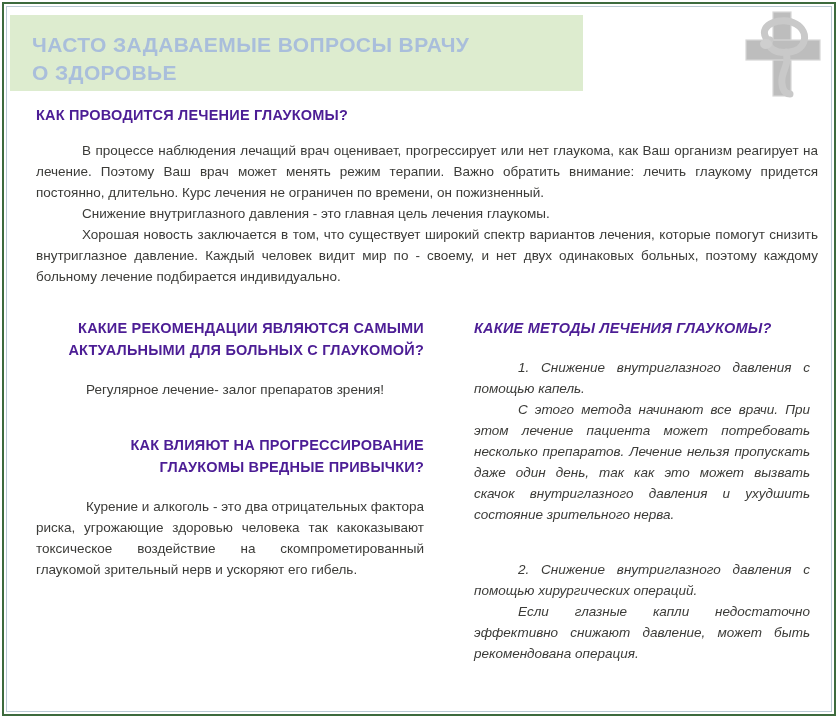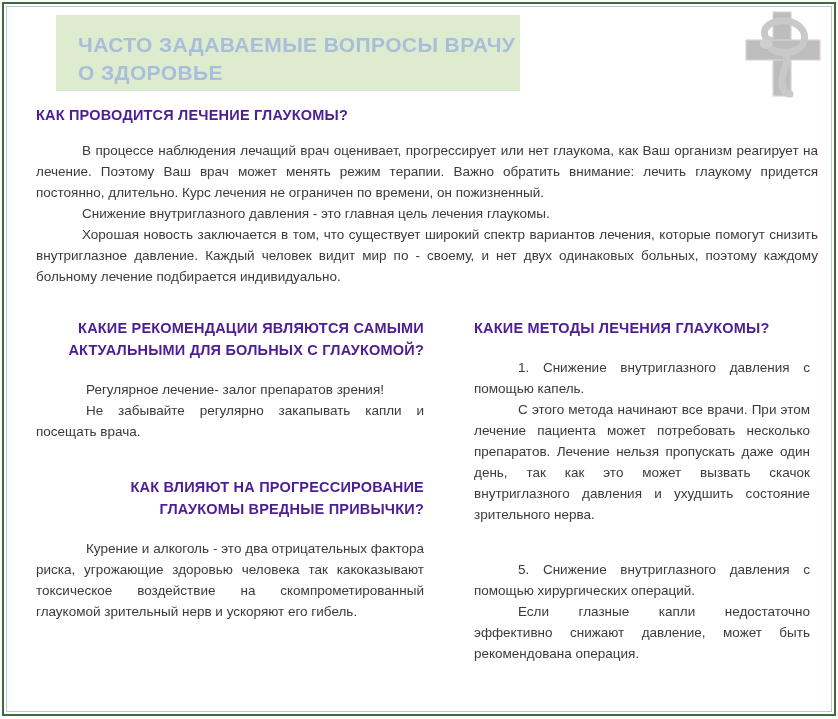--- a/index.html
+++ b/index.html
@@ -42,25 +42,24 @@
     border: 1px solid #b9c9d3;
     box-sizing: border-box;
     pointer-events: none;
   }
 
   
   .header {
     position: absolute;
     left: 10px;
     top: 15px;
-    width: 464px;
+    width: 573px;
     height: 76px;
     background: #ddeccf;
     box-sizing: border-box;
-    margin-left: 46px;
   }
   .header-title {
     position: absolute;
     left: 22px;
     top: 16px;
     width: 530px;
     margin: 0;
     font-family: "Liberation Sans", sans-serif;
     font-size: 21px;
     font-weight: bold;
@@ -129,20 +128,21 @@
     flex: 0 0 440px;
     padding-left: 26px;
     padding-right: 26px;
     box-sizing: border-box;
   }
   .col-right {
     flex: 1 1 auto;
     padding-left: 24px;
     padding-right: 18px;
     box-sizing: border-box;
+    font-style: italic;
   }
   .col-left h2.q-heading { padding-left: 26px; text-align: right; }
   .col-left .heading-2 { padding-left: 0; }
 
   .block-gap { height: 18px; }
   .block-gap-lg { height: 34px; }
 
   .col-right p.body-text { text-indent: 44px; }
   .col-left p.body-text { text-indent: 50px; }
 </style>
@@ -190,42 +190,41 @@
     </section>
 
     <div class="columns">
 
       <div class="col-left">
 
         <section>
           <h2 class="q-heading">КАКИЕ  РЕКОМЕНДАЦИИ  ЯВЛЯЮТСЯ САМЫМИ АКТУАЛЬНЫМИ ДЛЯ БОЛЬНЫХ С ГЛАУКОМОЙ?</h2>
           <div class="block-gap"></div>
           <p class="body-text">Регулярное лечение- залог препаратов зрения!</p>
-          <p class="body-text">Не забывайте регулярно закапывать капли   и посещать врача.</p>
         </section>
 
         <div class="block-gap-lg"></div>
 
         <section>
           <h2 class="q-heading heading-2">КАК  ВЛИЯЮТ НА ПРОГРЕССИРОВАНИЕ ГЛАУКОМЫ ВРЕДНЫЕ ПРИВЫЧКИ?</h2>
           <div class="block-gap"></div>
           <p class="body-text">Курение  и алкоголь - это два отрицательных фактора   риска, угрожающие  здоровью человека так какоказывают  токсическое  воздействие  на скомпрометированный глаукомой зрительный нерв и ускоряют  его гибель.</p>
         </section>
 
       </div>
 
       <div class="col-right">
 
         <section>
           <h2 class="q-heading">КАКИЕ МЕТОДЫ ЛЕЧЕНИЯ ГЛАУКОМЫ?</h2>
           <div class="block-gap"></div>
           <p class="body-text">1. Снижение   внутриглазного давления с помощью капель.</p>
           <p class="body-text">С этого метода начинают все врачи. При этом лечение пациента может   потребовать несколько   препаратов.   Лечение   нельзя пропускать даже один  день, так как это может вызвать скачок внутриглазного давления   и ухудшить состояние зрительного нерва.</p>
           <div class="block-gap-lg"></div>
-          <p class="body-text">5. Снижение внутриглазного давления с помощью хирургических операций.</p>
+          <p class="body-text">2. Снижение внутриглазного давления с помощью хирургических операций.</p>
           <p class="body-text">Если  глазные  капли   недостаточно эффективно  снижают  давление,  может  быть рекомендована операция.</p>
         </section>
 
       </div>
 
     </div>
 
   </div>
 </div>
 

